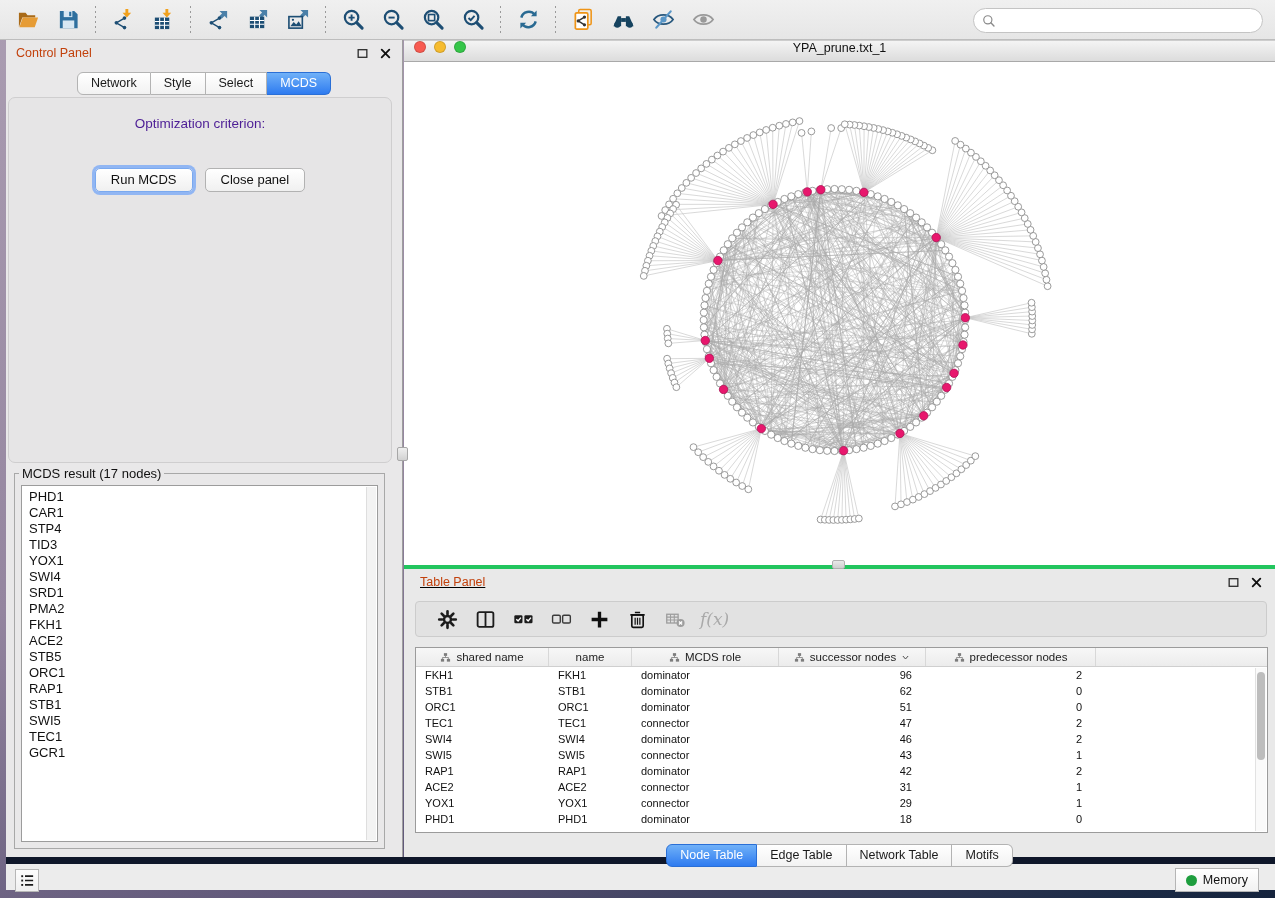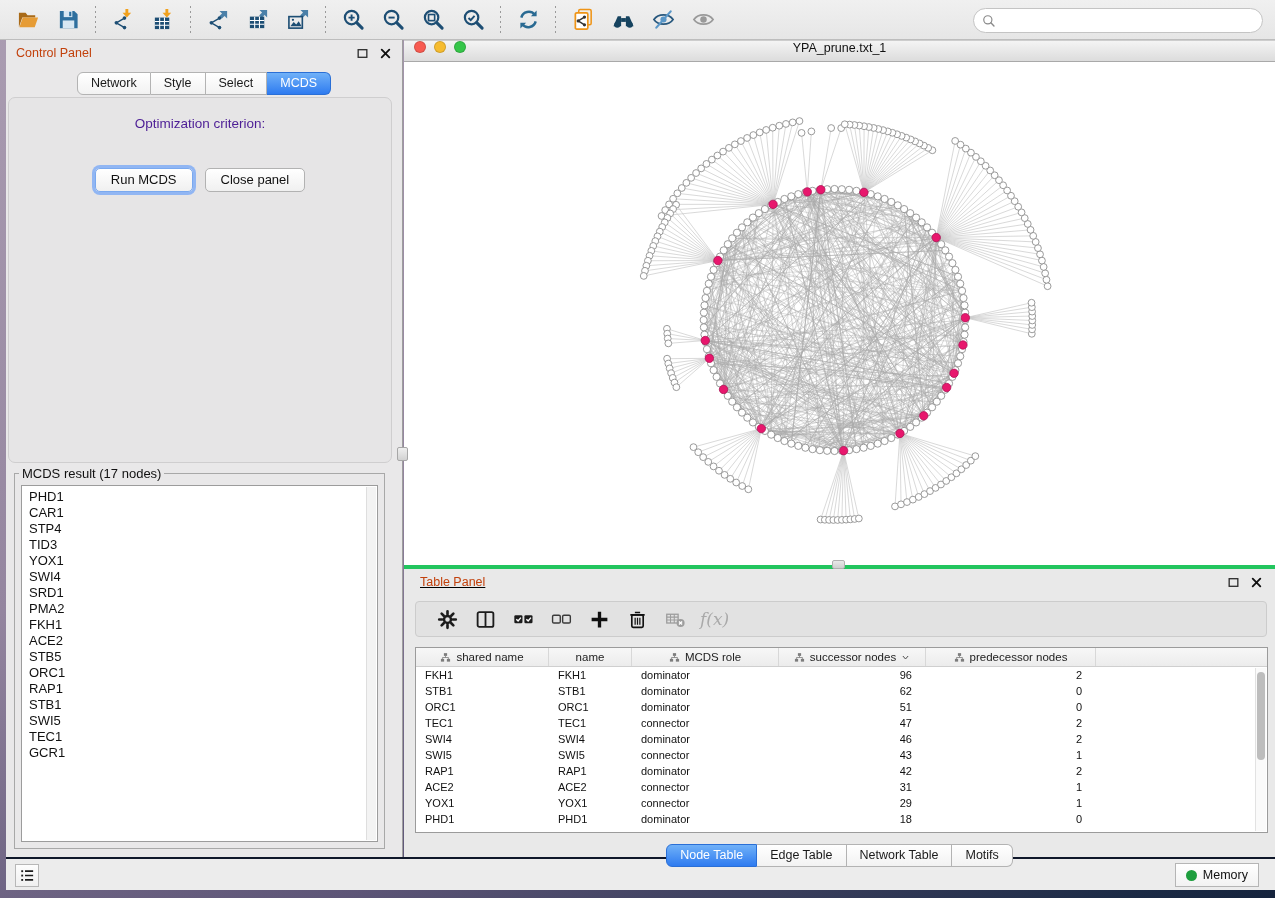--- a/index.html
+++ b/index.html
@@ -100,21 +100,21 @@
   .td.txt { padding-left:9px; text-align:left; }
   .td.num { text-align:right; padding-right:14px; }
   .tp-vtrack { position:absolute; top:20px; bottom:1px; right:1px; width:11px;
     background:#fafafa; border-left:1px solid #e2e2e2; }
   .tp-vthumb { position:absolute; top:4px; left:1px; width:8px; height:88px;
     background:#bdbdbd; border-radius:4px; }
   .tp-tabbar { position:absolute; left:0; right:0; top:269px; display:flex; justify-content:center; }
 
   
   .status-bar { position:absolute; left:6px; right:0; bottom:8px; height:33px;
-    background:#ececec; border-top:2px solid #0f172a; }
+    background:#ececec; border-top:7px solid #0f172a; }
   .list-btn { position:absolute; left:9px; top:5px; width:24px; height:23px;
     background:linear-gradient(#fdfdfd,#f0f0f0); border:1px solid #b7b7b7;
     display:flex; align-items:center; justify-content:center; }
   .list-btn svg { width:15px; height:15px; }
   .memory-btn { position:absolute; right:16px; top:4px; height:24px;
     background:linear-gradient(#ffffff,#f2f2f2); border:1px solid #b5b5b5;
     display:flex; align-items:center; gap:6px; padding:0 10px; font-size:12.5px; color:#111; }
   .mem-dot { width:11px; height:11px; border-radius:50%; display:block; }
 </style>
 </head>

